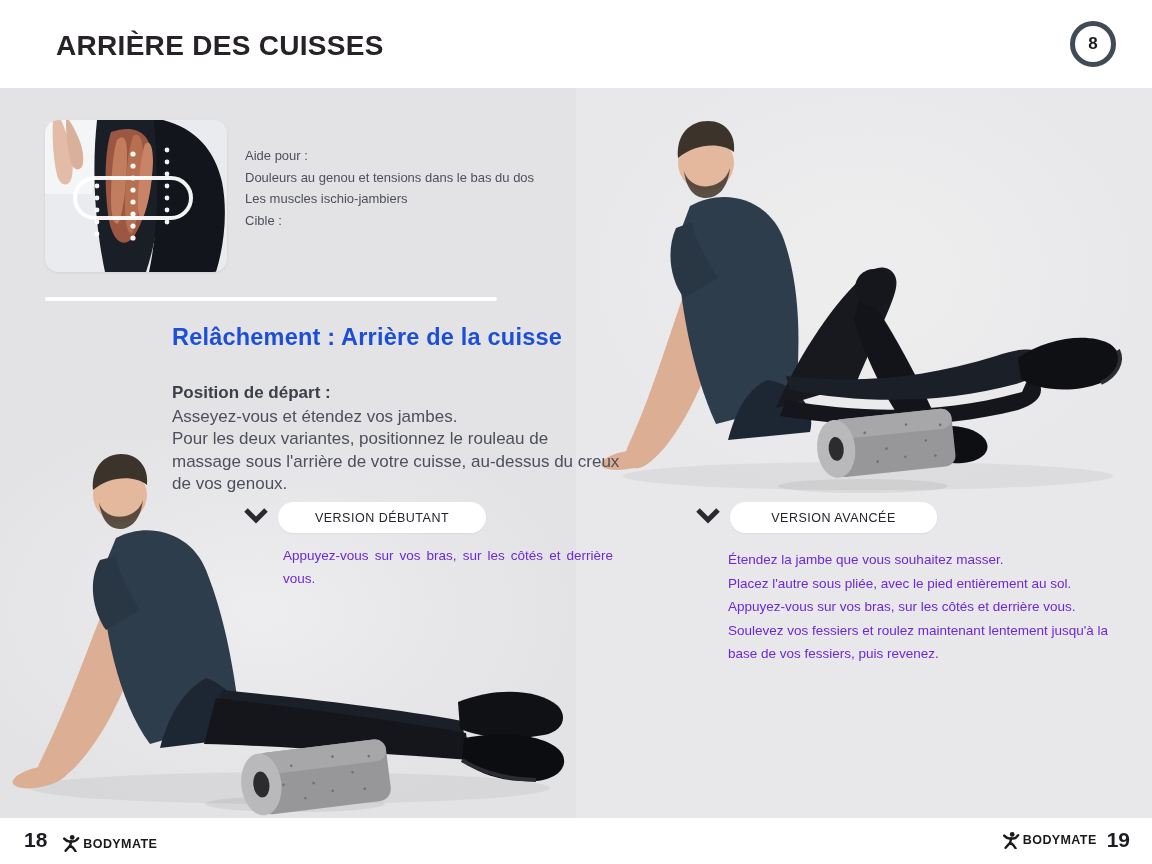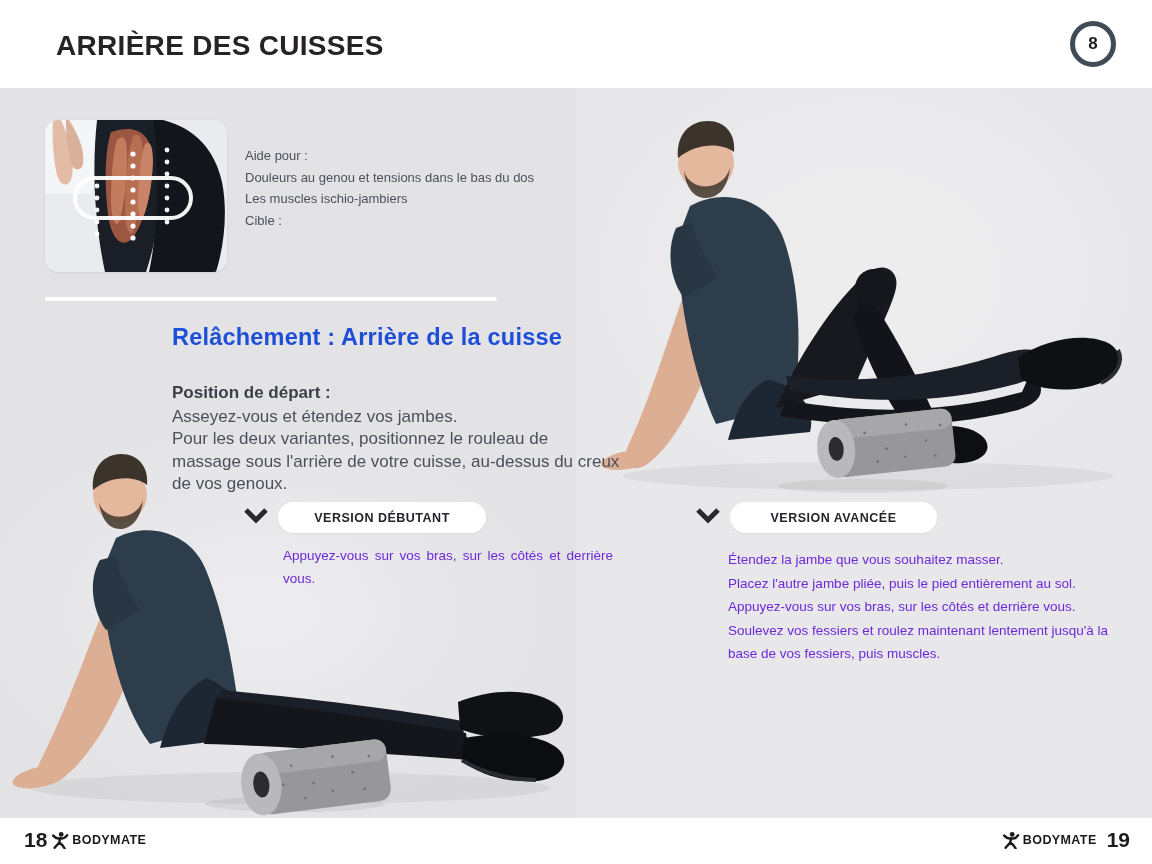--- a/index.html
+++ b/index.html
@@ -27,37 +27,37 @@
     color:#1d4ed8; letter-spacing:0.2px; z-index:3;}
   .pos-block { position:absolute; left:172px; top:363px; width:448px; font-size:17px;
     line-height:22.5px; color:#4d505c; z-index:3;margin-top:19px;}
   .pos-label { font-weight:700; color:#3d4049; margin-bottom:1px; }
   
   .chev { position:absolute; width:26px; height:18px; z-index:4; cursor:pointer; }
   .chev.beginner { left:243px; top:507px; }
   .chev.advanced { left:695px; top:507px; }
   .pill { position:absolute; height:31px; background:#ffffff; border-radius:16px; border:none;
     display:flex; align-items:center; justify-content:center; font-family:"Liberation Sans",sans-serif;
-    font-size:12.5px; font-weight:700; letter-spacing:0.5px; color:#26232a;
+    font-size:12.5px; font-weight:400; letter-spacing:0.5px; color:#26232a;
     box-shadow:0 1px 2px rgba(0,0,0,0.05); z-index:4; cursor:pointer; }
   .pill.beginner { left:278px; top:502px; width:208px; }
   .pill.advanced { left:730px; top:502px; width:207px; }
   .steps { position:absolute; font-size:13.5px; color:#6d28d9; line-height:23px; z-index:4; }
   .steps.beginner { left:283px; top:544px; width:330px; }
   .steps.beginner div { text-align:justify; }
   .steps.advanced { left:728px; top:548px; width:394px; line-height:23.5px; }
   
   .photo { position:absolute; z-index:1; }
   .photo-left { left:0; top:440px; width:580px; height:378px;
     background:radial-gradient(ellipse at 45% 45%, #ededef 0%, rgba(237,237,239,0) 70%); }
   .photo-right { left:578px; top:88px; width:574px; height:412px;
     background:radial-gradient(ellipse at 50% 45%, #eeeeef 0%, rgba(238,238,239,0) 72%); }
   
   .footer { position:absolute; left:0; top:818px; width:1152px; height:46px; background:#ffffff; z-index:6; }
-  .footer-left { position:absolute; left:24px; top:10px; display:flex; align-items:center; gap:5px; }
+  .footer-left { position:absolute; left:24px; top:10px; display:flex; align-items:flex-end; gap:16px; }
   .footer-right { position:absolute; right:22px; top:10px; display:flex; align-items:center; gap:10px; }
   .pgnum { font-size:21px; font-weight:700; color:#1e1c20; }
   .brand { display:flex; align-items:center; gap:3px; }
   .brand-text { font-size:12.5px; font-weight:700; letter-spacing:0.4px; color:#1b191c; }
 </style>
 </head>
 <body>
 
 <div class="page">
   <div class="right-half-bg"></div>
@@ -131,23 +131,23 @@
   <div class="steps beginner">
       <div>Appuyez-vous sur vos bras, sur les côtés et derrière vous.</div>
     </div>
 
   <svg class="chev advanced" viewBox="0 0 26 18">
     <path d="M3,3 L13,13 L23,3" fill="none" stroke="#2b2930" stroke-width="5"></path>
   </svg>
   <button class="pill advanced">VERSION AVANCÉE</button>
   <div class="steps advanced">
       <div>Étendez la jambe que vous souhaitez masser.</div>
-      <div>Placez l'autre jambe pliée, puis le pied entièrement au sol.</div>
+      <div>Placez l'autre sous pliée, avec le pied entièrement au sol.</div>
       <div>Appuyez-vous sur vos bras, sur les côtés et derrière vous.</div>
-      <div>Soulevez vos fessiers et roulez maintenant lentement jusqu'à la base de vos fessiers, puis muscles.</div>
+      <div>Soulevez vos fessiers et roulez maintenant lentement jusqu'à la base de vos fessiers, puis revenez.</div>
     </div>
 
   <div class="photo photo-left">
     <svg width="580" height="378" viewBox="0 0 580 378">
       <ellipse cx="290" cy="348" rx="260" ry="16" fill="#000" opacity="0.05"></ellipse>
       <ellipse cx="295" cy="364" rx="90" ry="8" fill="#000" opacity="0.06"></ellipse>
 
       <path d="M122,128 C98,175 74,255 40,322 C31,340 42,350 58,341 C92,320 122,262 142,202 Z" fill="#dcae94"></path>
       <ellipse cx="40" cy="337" rx="28" ry="10" fill="#dcae94" transform="rotate(-12 40 337)"></ellipse>
 

